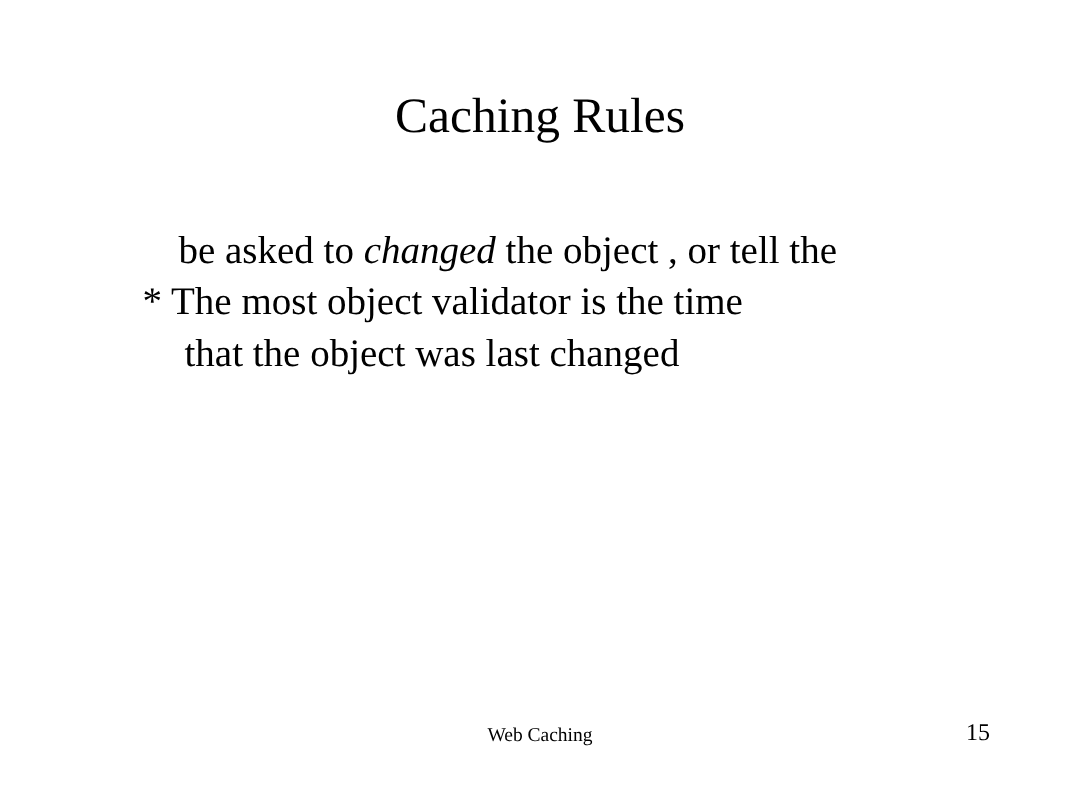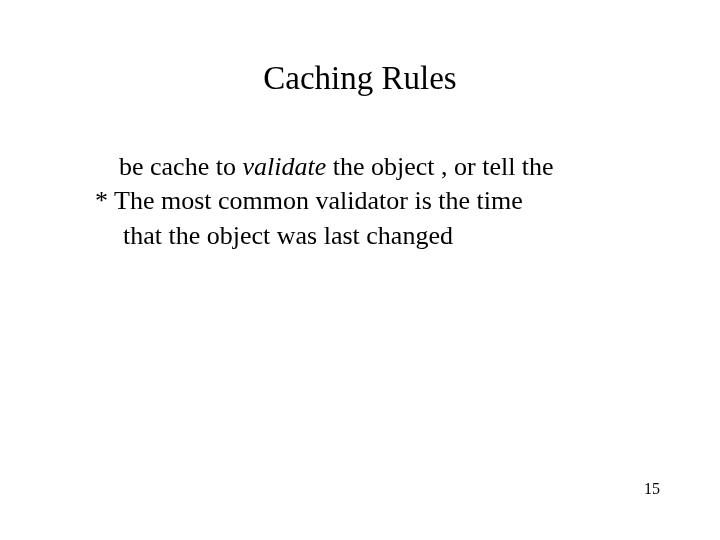--- a/index.html
+++ b/index.html
@@ -61,21 +61,22 @@
 </style>
 </head>
 <body>
 
 <div class="slide">
 
   <div class="title">Caching Rules</div>
 
   <div class="body">
     <div class="cont">
-      <span>be cache to </span><span class="italic">validate</span><span> the object , or tell the</span>
+      <span>be asked to </span><span class="italic">changed</span><span> the object , or tell the</span>
     </div>
-    <div class="bullet">* The most common validator is the time</div>
+    <div class="bullet">* The most object validator is the time</div>
     <div class="cont" style="margin-left:28px">that the object was last changed</div>
   </div>
 
+  <div class="footer">Web  Caching</div>
   <div class="page-num">15</div>
 
 </div>
 
 </body></html>

